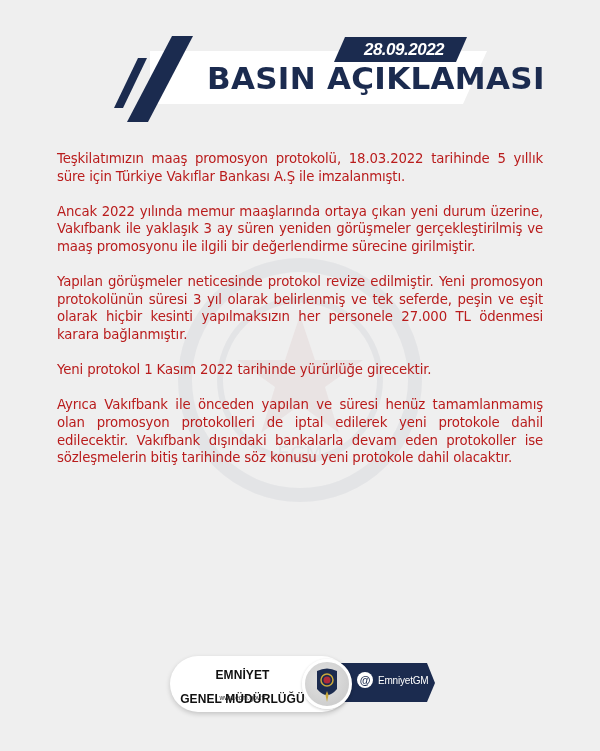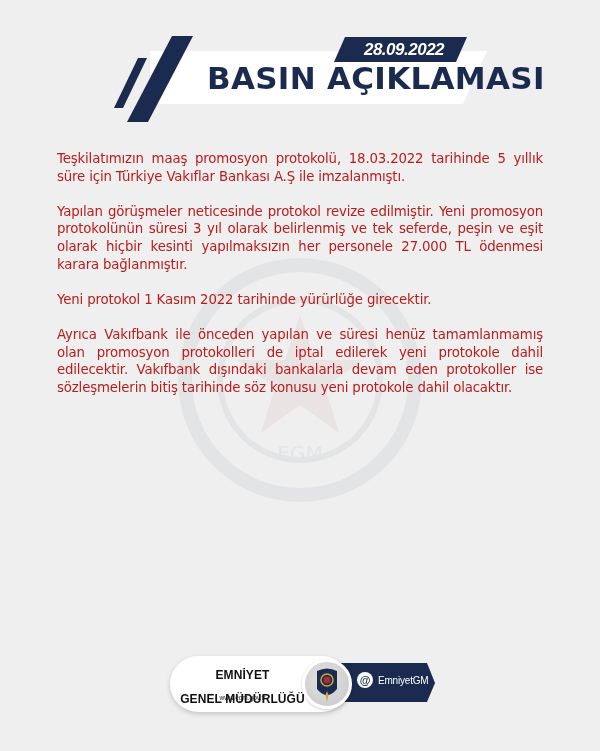--- a/index.html
+++ b/index.html
@@ -70,20 +70,21 @@
 
 <svg class="watermark" viewBox="0 0 250 250">
   <circle cx="125" cy="125" r="115" fill="none" stroke="#1b2b4f" stroke-width="14"></circle>
   <circle cx="125" cy="125" r="80" fill="none" stroke="#1b2b4f" stroke-width="6"></circle>
   <polygon points="125,60 140,105 188,105 150,132 164,178 125,150 86,178 100,132 62,105 110,105" fill="#8a1a1a"></polygon>
   <text x="125" y="205" font-size="20" text-anchor="middle" fill="#1b2b4f" font-family="DejaVu Sans, sans-serif">EGM</text>
 </svg>
 
 <div class="content">
   <p>Teşkilatımızın maaş promosyon protokolü, 18.03.2022 tarihinde 5 yıllık süre için Türkiye Vakıflar Bankası A.Ş ile imzalanmıştı.</p>
+  <p>Ancak 2022 yılında memur maaşlarında ortaya çıkan yeni durum üzerine, Vakıfbank ile yaklaşık 3 ay süren yeniden görüşmeler gerçekleştirilmiş ve maaş promosyonu ile ilgili bir değerlendirme sürecine girilmiştir.</p>
   <p>Yapılan görüşmeler neticesinde protokol revize edilmiştir. Yeni promosyon protokolünün süresi 3 yıl olarak belirlenmiş ve tek seferde, peşin ve eşit olarak hiçbir kesinti yapılmaksızın her personele 27.000 TL ödenmesi karara bağlanmıştır.</p>
   <p>Yeni protokol 1 Kasım 2022 tarihinde yürürlüğe girecektir.</p>
   <p>Ayrıca Vakıfbank ile önceden yapılan ve süresi henüz tamamlanmamış olan promosyon protokolleri de iptal edilerek yeni protokole dahil edilecektir. Vakıfbank dışındaki bankalarla devam eden protokoller ise sözleşmelerin bitiş tarihinde söz konusu yeni protokole dahil olacaktır.</p>
 </div>
 
 <div class="footer">
   <svg class="tag" width="110" height="42">
     <polygon points="0,0 92,0 100,20 92,39 0,39" fill="#1b2b4f"></polygon>
   </svg>
   <div class="at-icon">@</div>

